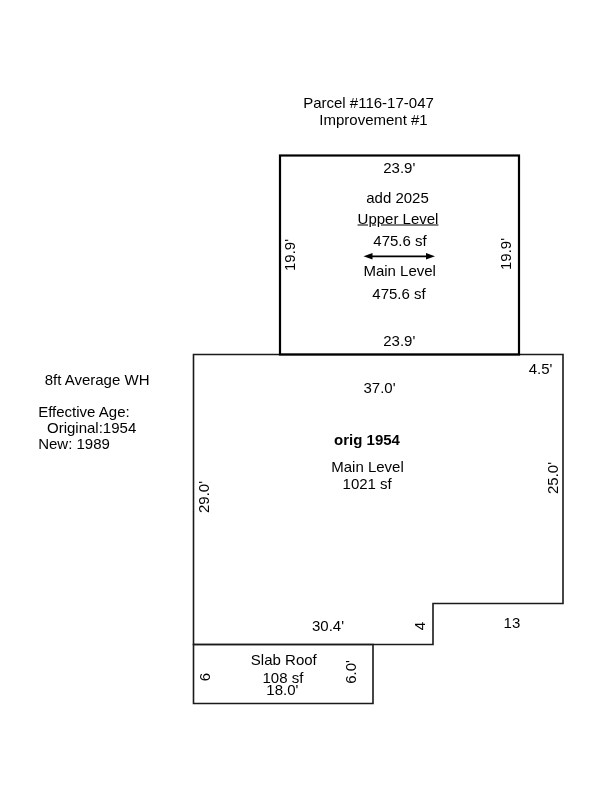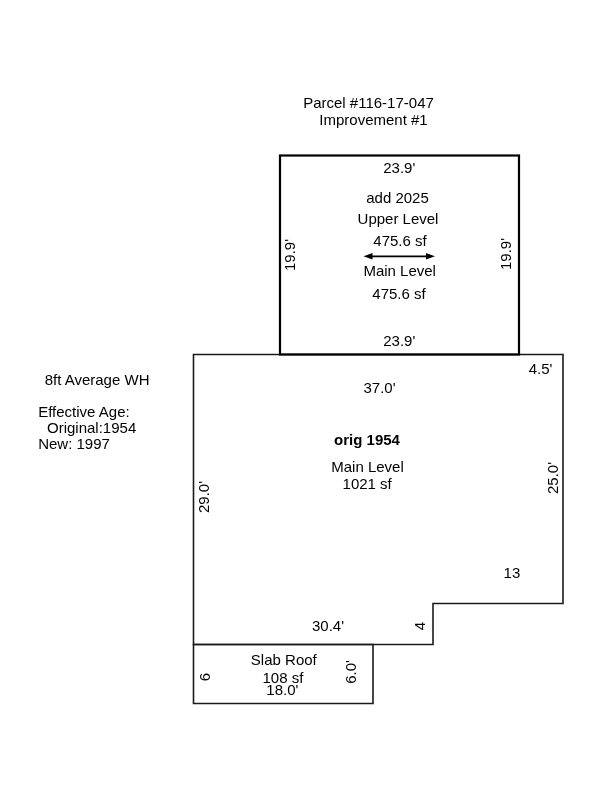--- a/index.html
+++ b/index.html
@@ -42,40 +42,40 @@
       <polygon points="435,256.3 426,253.1 426,259.5" fill="#000000"></polygon>
     </g>
   </svg>
 
   <div class="lbl" style="left:368.5px; top:101.5px;">Parcel #116-17-047</div>
   <div class="lbl" style="left:373.5px; top:119px;">Improvement #1</div>
 
   <div class="lbl west" style="left:44.7px; top:378.6px;">8ft Average WH</div>
   <div class="lbl west" style="left:38.2px; top:411px;text-align:center;">Effective Age:</div>
   <div class="lbl west" style="left:47px; top:426.7px;">Original:1954</div>
-  <div class="lbl west" style="left:38.2px; top:442.5px;">New: 1997</div>
+  <div class="lbl west" style="left:38.2px; top:442.5px;">New: 1989</div>
 
   <div class="lbl" style="left:399.3px; top:167px;">23.9'</div>
   <div class="lbl" style="left:397.5px; top:196.5px;text-align:center;">add 2025</div>
-  <div class="lbl" style="left:398px; top:217.5px;">Upper Level</div>
+  <div class="lbl" style="left:398px; top:217.5px;text-decoration:underline;">Upper Level</div>
   <div class="lbl" style="left:400px; top:240px;">475.6 sf</div>
   <div class="lbl" style="left:399.7px; top:270.2px;">Main Level</div>
   <div class="lbl" style="left:399px; top:292.5px;">475.6 sf</div>
   <div class="lbl" style="left:399.3px; top:340px;">23.9'</div>
   <div class="lbl rot" style="left:289px; top:254.5px;">19.9'</div>
   <div class="lbl rot" style="left:504.5px; top:254px;">19.9'</div>
 
   <div class="lbl" style="left:379.5px; top:387px;">37.0'</div>
   <div class="lbl" style="left:540.5px; top:367.5px;">4.5'</div>
   <div class="lbl" style="left:367px; top:438.5px;font-weight:bold;">orig 1954</div>
   <div class="lbl" style="left:367.5px; top:466px;">Main Level</div>
   <div class="lbl" style="left:367.2px; top:483px;">1021 sf</div>
   <div class="lbl rot" style="left:203px; top:497px;">29.0'</div>
   <div class="lbl rot" style="left:551.5px; top:477.5px;">25.0'</div>
-  <div class="lbl" style="left:511.9px; top:572px;">13</div>
+  <div class="lbl" style="left:511.9px; top:622px;">13</div>
   <div class="lbl rot" style="left:419.2px; top:626.3px;">4</div>
   <div class="lbl" style="left:328px; top:625px;">30.4'</div>
 
   <div class="lbl" style="left:283.8px; top:659px;">Slab Roof</div>
   <div class="lbl" style="left:282.9px; top:677px;">108 sf</div>
   <div class="lbl" style="left:282.4px; top:689px;">18.0'</div>
   <div class="lbl rot" style="left:204.2px; top:677.2px;">6</div>
   <div class="lbl rot" style="left:350px; top:671.7px;">6.0'</div>
 
 </div>

